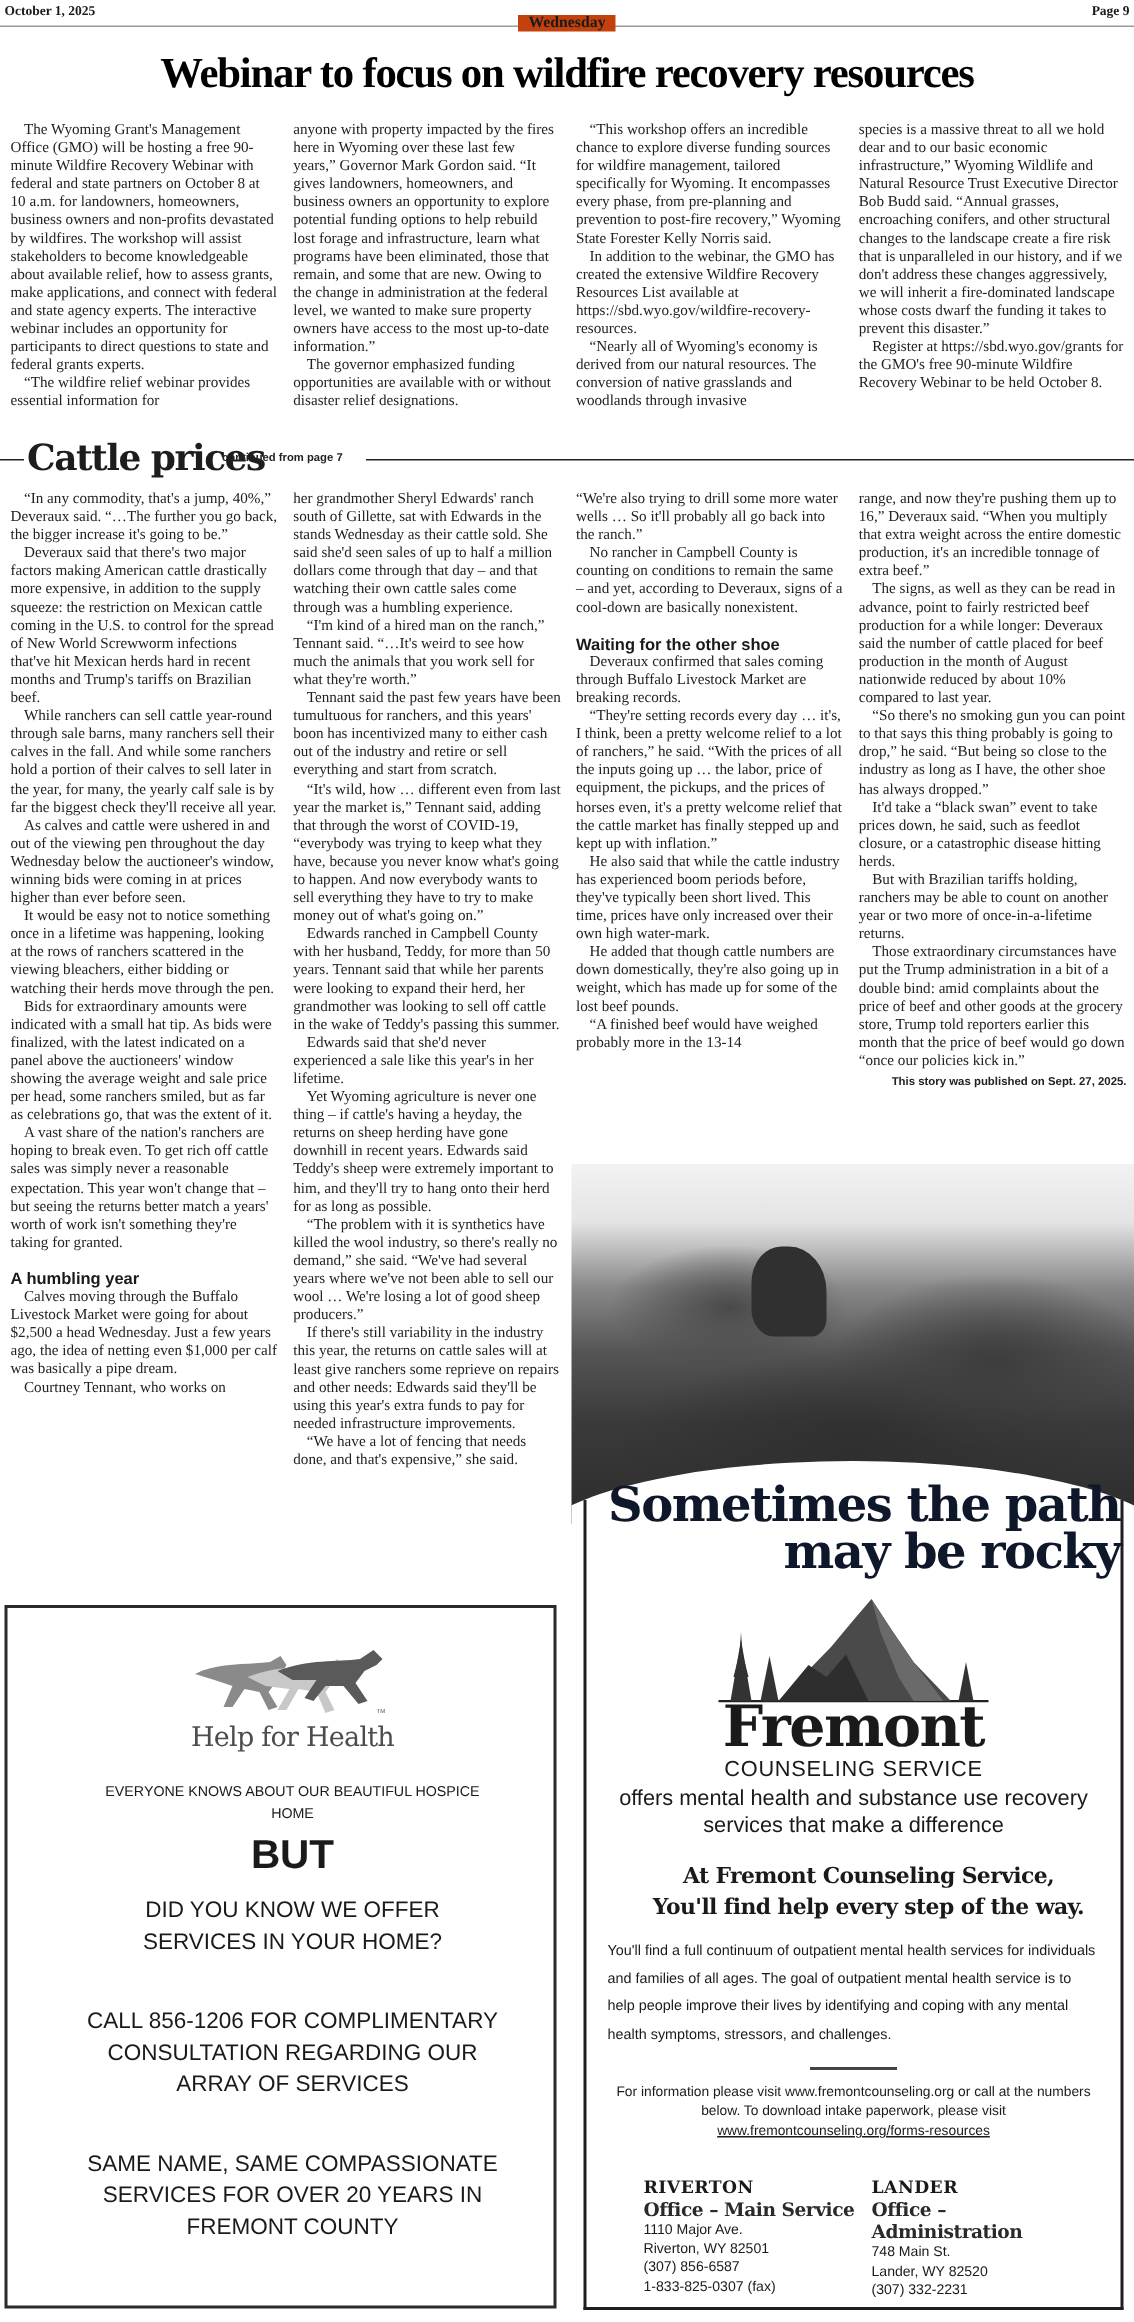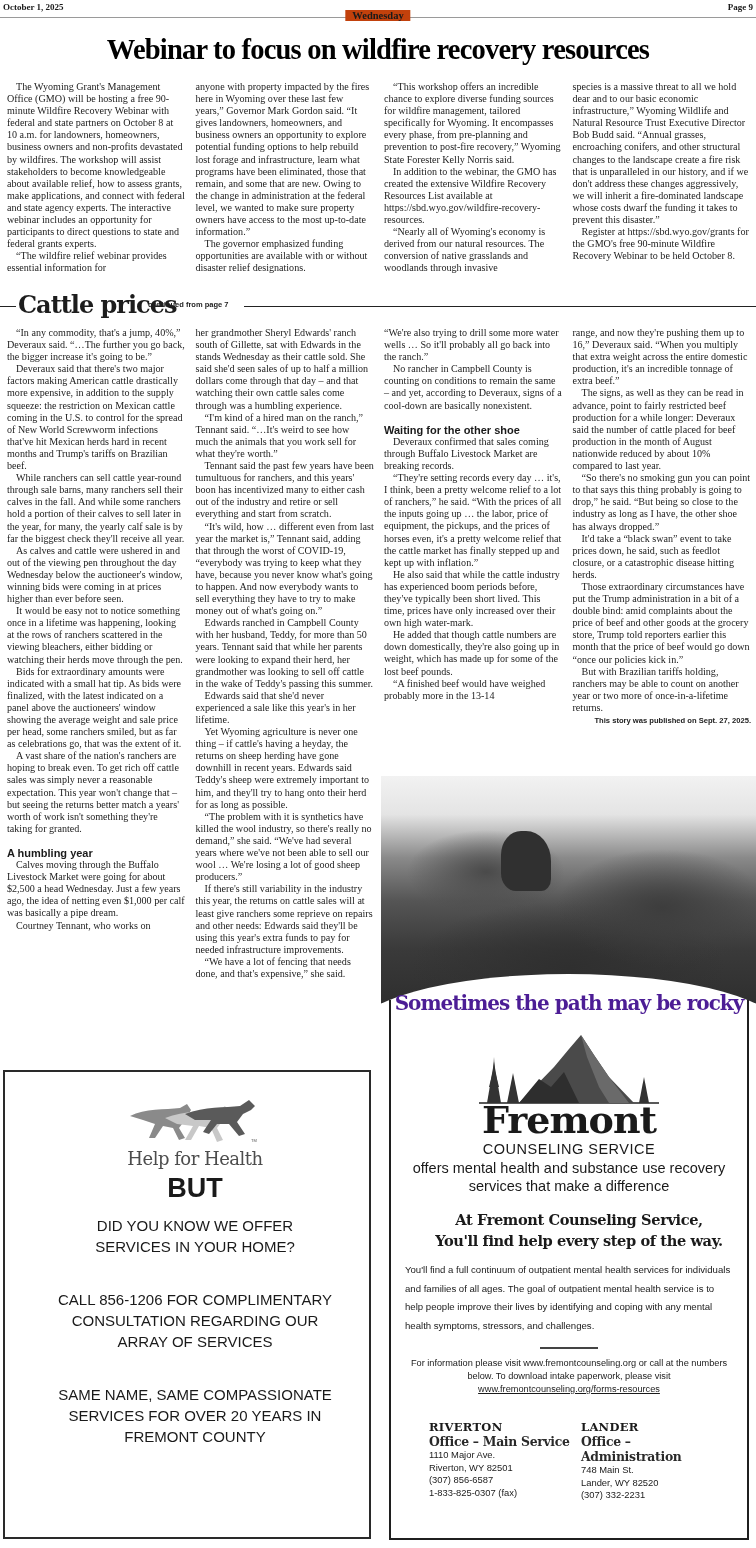--- a/index.html
+++ b/index.html
@@ -32,21 +32,21 @@
     background:
       radial-gradient(ellipse 30% 25% at 28% 40%, #4a4a4a 0%, rgba(60,60,60,0) 70%),
       radial-gradient(ellipse 40% 35% at 75% 55%, #3d3d3d 0%, rgba(60,60,60,0) 70%),
       radial-gradient(ellipse 60% 40% at 50% 80%, #2f2f2f 0%, rgba(40,40,40,0) 70%),
       linear-gradient(180deg, #f2f2f2 0%, #e4e4e4 16%, #8a8a8a 34%, #555 52%, #3a3a3a 72%, #2c2c2c 100%);
   }
   .photo .rock { position: absolute; left: 120px; top: 55px; width: 50px; height: 60px; background: #303030; border-radius: 40% 50% 20% 30%; }
   .photo .arch { position: absolute; left: -30px; top: 198px; width: 435px; height: 120px; background: #fff; border-radius: 50% 50% 0 0; }
 
   .fremont { position: absolute; left: 389px; top: 1000px; width: 360px; height: 540px; border: 2px solid #1f1f1f; border-top: none; text-align: center; }
-  .fremont .hook { font-family: "DejaVu Serif", serif; font-weight: bold; font-size: 20px; line-height: 31px; letter-spacing: -1px; margin-top: -12px; color: #4c1d95; }
+  .fremont .hook { font-family: "DejaVu Serif", serif; font-weight: bold; font-size: 32px; line-height: 31px; letter-spacing: -1px; margin-top: -12px; color: #0f172a; text-align: right; }
   .fremont .logo { margin: 8px auto 0; width: 200px; height: 80px; display: block; }
   .fremont .brand { font-family: "DejaVu Serif", serif; font-weight: bold; font-size: 38px; line-height: 38px; letter-spacing: -1px; margin-top: -6px; }
   .fremont .brand-sub { font-family: "Liberation Sans", sans-serif; font-size: 14.5px; letter-spacing: 0.5px; margin-top: 2px; }
   .fremont .offers { font-family: "Liberation Sans", sans-serif; font-size: 14.5px; line-height: 18px; margin-top: 2px; }
   .fremont .tag { font-family: "DejaVu Serif", serif; font-weight: bold; font-size: 14.6px; line-height: 21px; margin-top: 14px; letter-spacing: -0.4px; margin-left: 20px; }
   .fremont .desc { font-family: "Liberation Sans", sans-serif; font-size: 9.6px; line-height: 18.5px; text-align: left; padding: 0 14px; margin-top: 10px; }
   .fremont .divider { width: 58px; border-top: 2px solid #444; margin: 12px auto 8px; }
   .fremont .info { font-family: "Liberation Sans", sans-serif; font-size: 9.2px; line-height: 13px; padding: 0 14px; }
   .fremont .info a { color: #1a1a1a; text-decoration: underline; margin-top: 24px; }
   .offices { display: grid; grid-template-columns: 1fr 1fr; text-align: left; padding: 0 14px 0 38px; margin-top: 24px; }
@@ -134,22 +134,22 @@
     <p>“They're setting records every day … it's, I think, been a pretty welcome relief to a lot of ranchers,” he said. “With the prices of all the inputs going up … the labor, price of equipment, the pickups, and the prices of horses even, it's a pretty welcome relief that the cattle market has finally stepped up and kept up with inflation.”</p>
     <p>He also said that while the cattle industry has experienced boom periods before, they've typically been short lived. This time, prices have only increased over their own high water-mark.</p>
     <p>He added that though cattle numbers are down domestically, they're also going up in weight, which has made up for some of the lost beef pounds.</p>
     <p>“A finished beef would have weighed probably more in the 13-14</p>
   </div>
   <div class="body-text">
     <p style="text-indent:0">range, and now they're pushing them up to 16,” Deveraux said. “When you multiply that extra weight across the entire domestic production, it's an incredible tonnage of extra beef.”</p>
     <p>The signs, as well as they can be read in advance, point to fairly restricted beef production for a while longer: Deveraux said the number of cattle placed for beef production in the month of August nationwide reduced by about 10% compared to last year.</p>
     <p>“So there's no smoking gun you can point to that says this thing probably is going to drop,” he said. “But being so close to the industry as long as I have, the other shoe has always dropped.”</p>
     <p>It'd take a “black swan” event to take prices down, he said, such as feedlot closure, or a catastrophic disease hitting herds.</p>
+    <p>But with Brazilian tariffs holding, ranchers may be able to count on another year or two more of once-in-a-lifetime returns.</p>
     <p>Those extraordinary circumstances have put the Trump administration in a bit of a double bind: amid complaints about the price of beef and other goods at the grocery store, Trump told reporters earlier this month that the price of beef would go down “once our policies kick in.”</p>
-    <p>But with Brazilian tariffs holding, ranchers may be able to count on another year or two more of once-in-a-lifetime returns.</p>
     <div class="credit">This story was published on Sept. 27, 2025.</div>
   </div>
 </div>
 
 <div class="photo">
   <div class="rock"></div>
   <div class="arch"></div>
 </div>
 
 <div class="fremont">
@@ -198,17 +198,18 @@
 </div>
 
 <div class="hfh">
   <svg class="horses" viewBox="0 0 140 50">
     <path d="M5,18 C20,10 40,12 55,10 L62,6 L66,12 L60,22 L54,30 L60,40 L54,42 L48,30 L38,28 L30,40 L24,40 L30,26 L18,22 Z" fill="#8a8a8a"></path>
     <path d="M40,20 C60,12 80,14 95,12 L100,8 L104,14 L98,22 L92,30 L98,42 L92,44 L86,30 L74,28 L66,42 L60,42 L68,28 L52,26 Z" fill="#c8c8c8"></path>
     <path d="M60,16 C80,8 100,10 115,8 L124,2 L130,8 L126,12 L118,16 L112,24 L120,36 L114,38 L104,26 L92,26 L84,36 L78,34 L86,22 L70,22 Z" fill="#5a5a5a"></path>
     <text x="126" y="44" font-size="4" fill="#555">TM</text>
   </svg>
   <div class="hfh-name">Help for Health</div>
+  <div class="l1">EVERYONE KNOWS ABOUT OUR BEAUTIFUL HOSPICE HOME</div>
   <div class="but">BUT</div>
   <div class="l2">DID YOU KNOW WE OFFER SERVICES IN YOUR HOME?</div>
   <div class="l3">CALL 856-1206 FOR COMPLIMENTARY CONSULTATION REGARDING OUR ARRAY OF SERVICES</div>
   <div class="l4">SAME NAME, SAME COMPASSIONATE SERVICES FOR OVER 20 YEARS IN FREMONT COUNTY</div>
 </div>
 
 </body></html>

